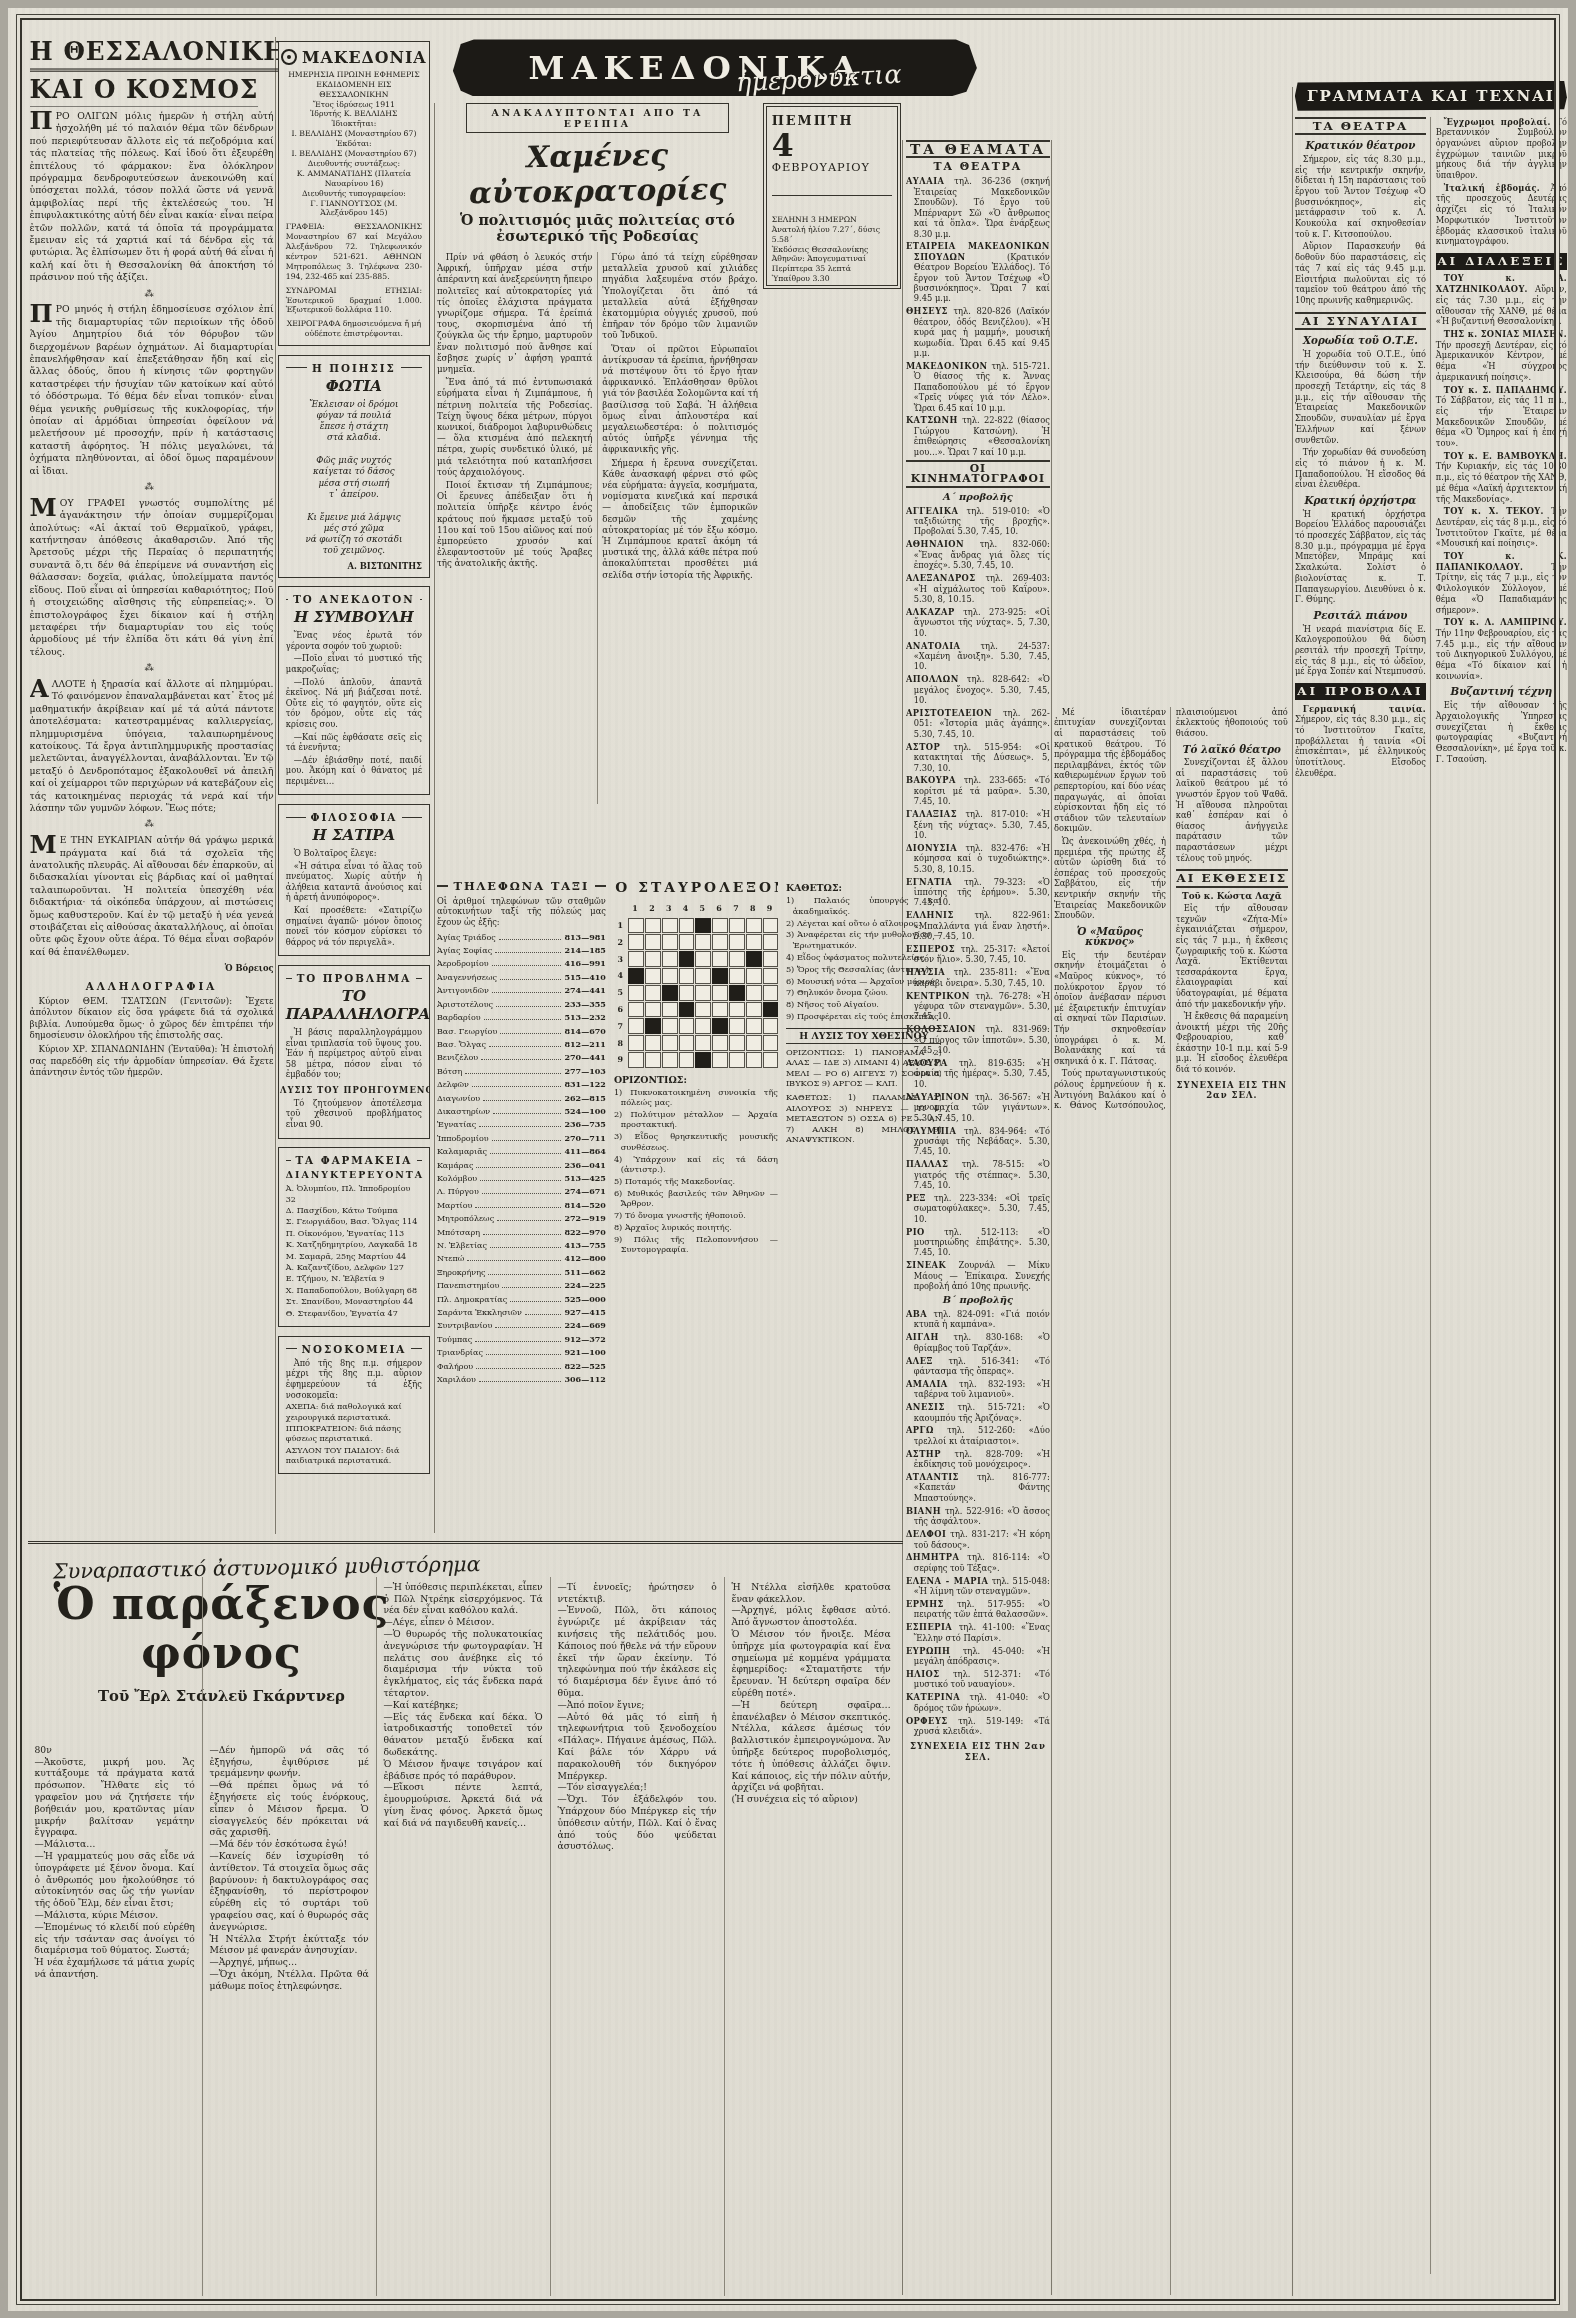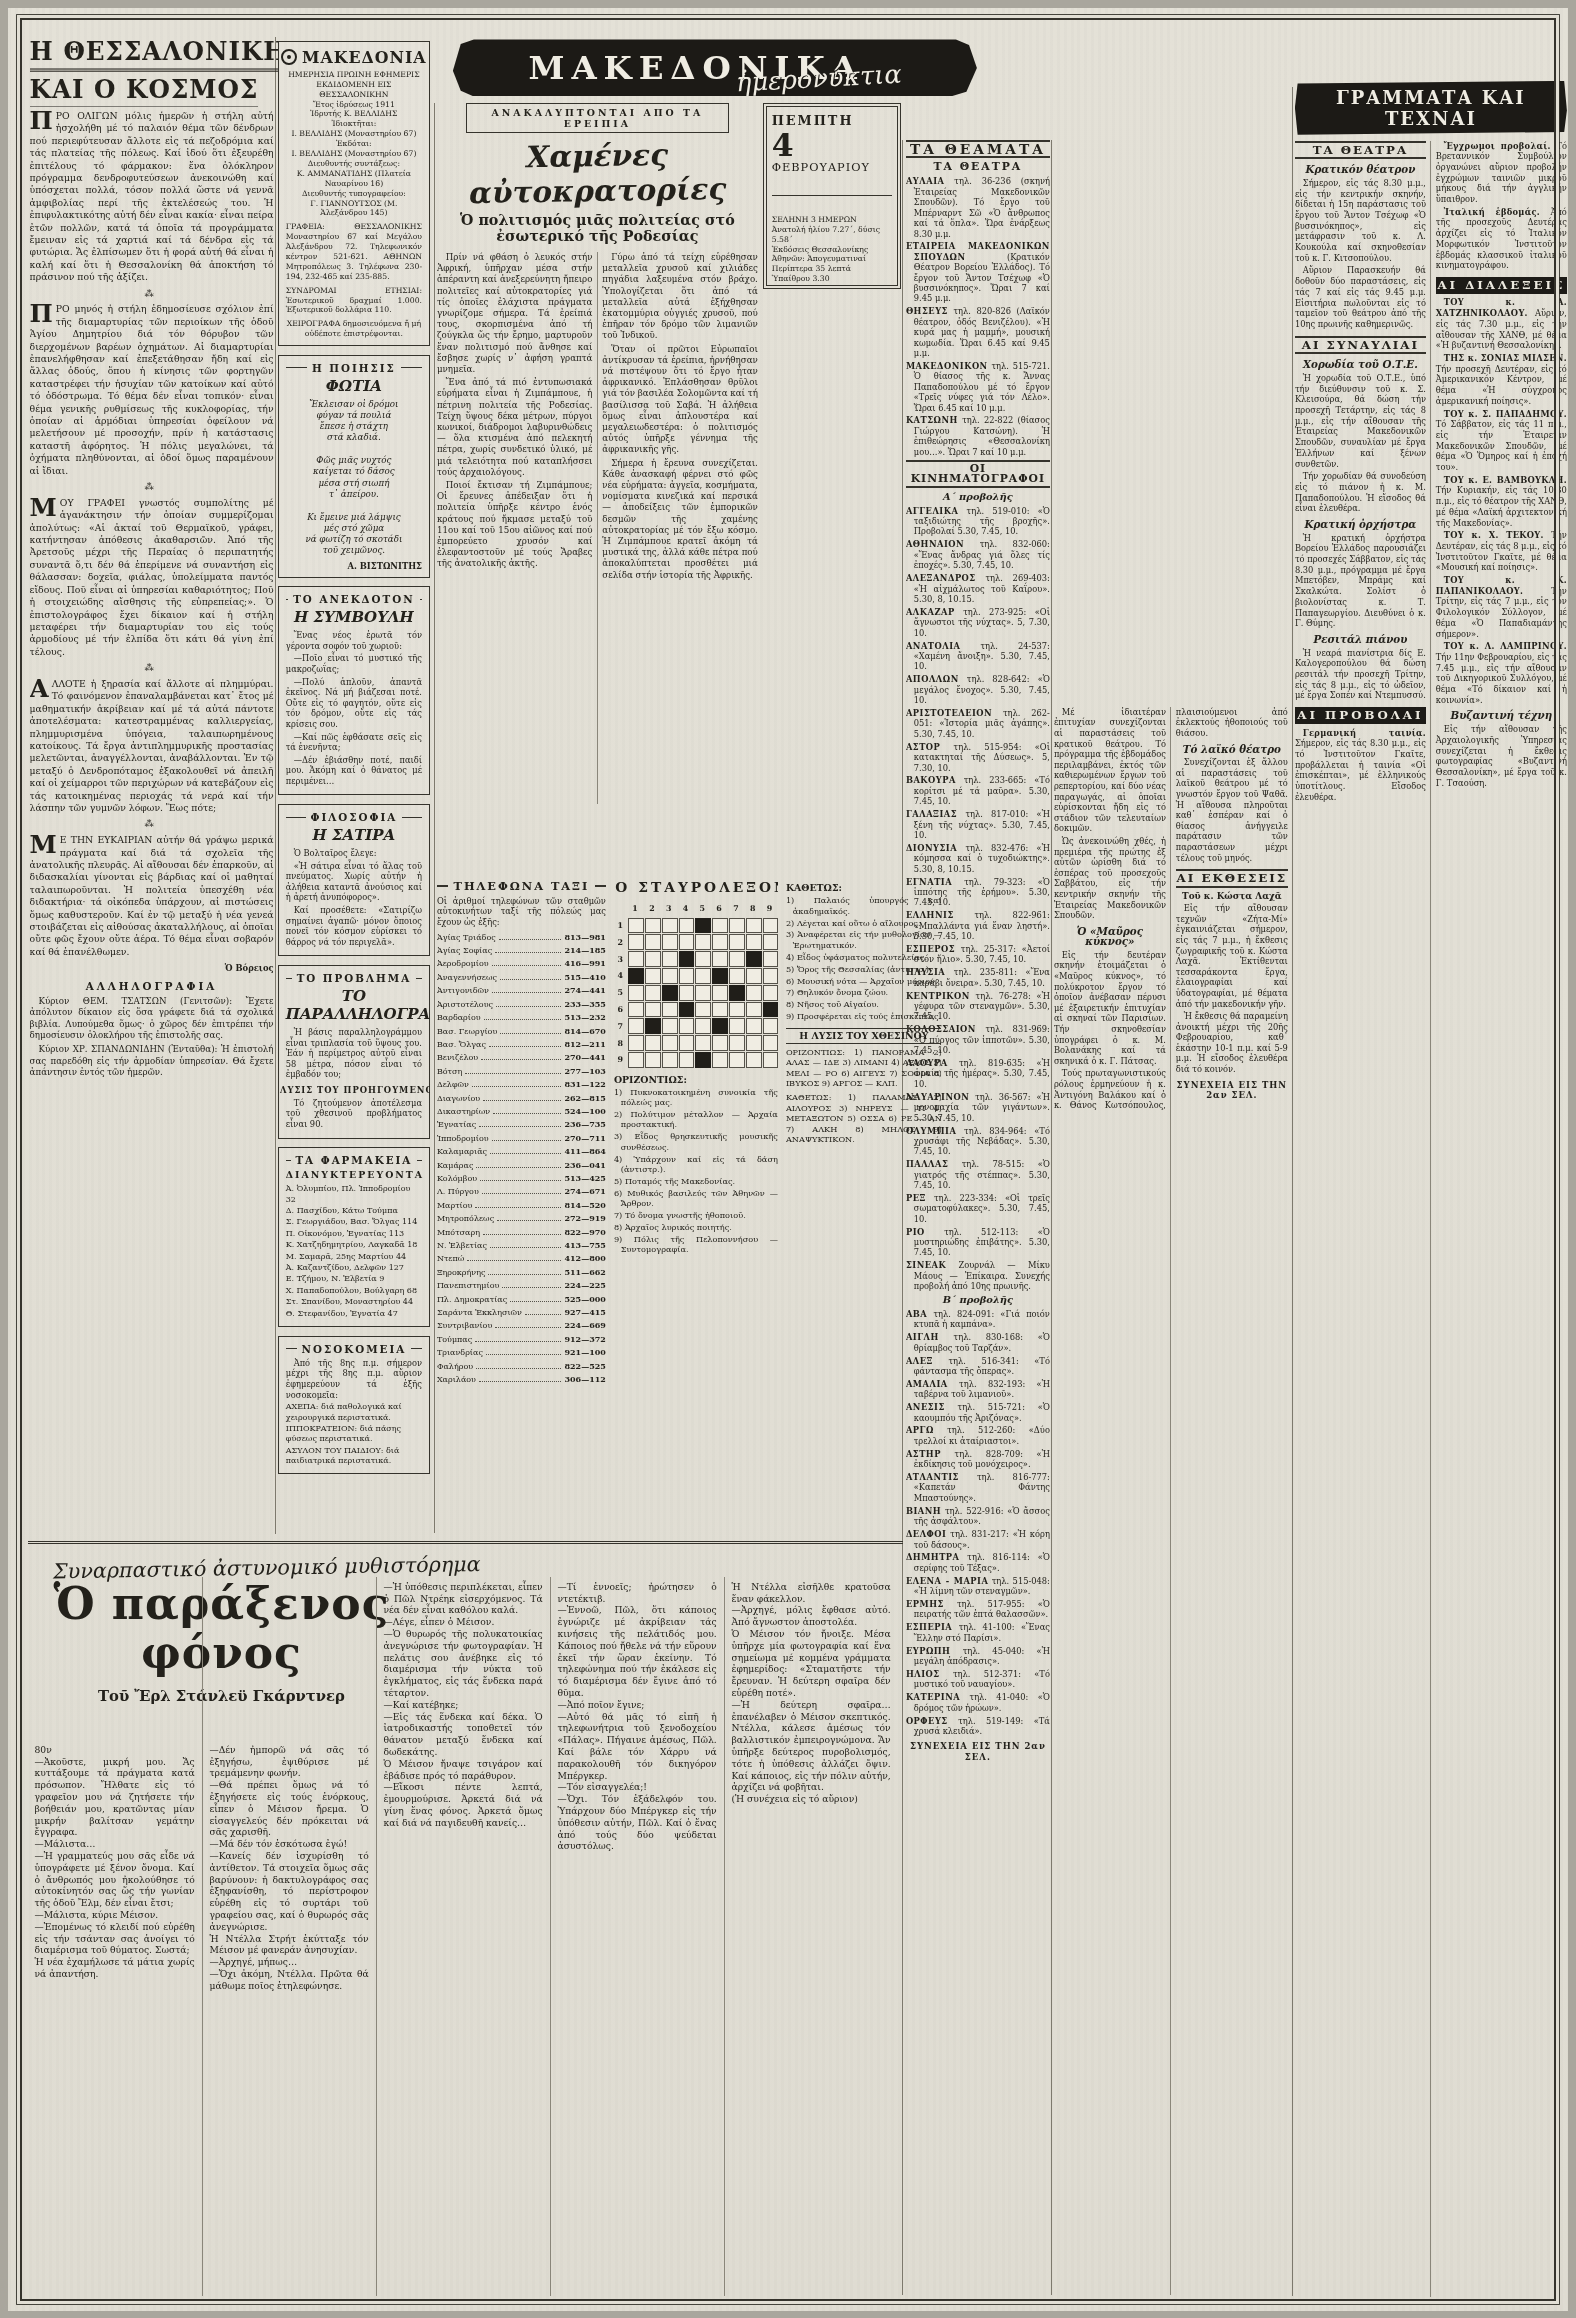--- a/index.html
+++ b/index.html
@@ -115,21 +115,21 @@
   #reviews{left:1046px;top:699px;width:234px;height:1588px;
     column-count:2;column-gap:9.9px;column-rule:1px solid #8a867a;
     font-size:8.3px;line-height:10.6px;text-align:justify;}
   #reviews p{text-indent:7.9px;margin-bottom:2px;}
   .subhead{font-weight:bold;font-style:italic;font-size:10.3px;text-align:center;margin:4.9px 0 3px;text-indent:0 !important;}
   .midband{font-weight:bold;font-size:11.8px;letter-spacing:2px;text-align:center;border-top:2px solid #35332c;border-bottom:2px solid #35332c;padding:2px 0;margin:5.9px 0 3px;}
   .byl{font-weight:bold;text-align:center;font-size:8.9px;margin-bottom:3px;text-indent:0 !important;}
 
   
   #right{left:1287px;top:73px;width:272px;height:2216px;}
-  #gramma-banner{background:#1c1a16;color:#efece2;text-align:center;font-weight:bold;font-size:18px;letter-spacing:2px;padding:5.9px 0;margin-bottom:5.9px;
+  #gramma-banner{background:#1c1a16;color:#efece2;text-align:center;font-weight:bold;font-size:15px;letter-spacing:2px;padding:5.9px 0;margin-bottom:5.9px;
     clip-path:polygon(0 50%,1% 5%,99% 0,100% 55%,99% 95%,1% 100%);}
   #right-cols{column-count:2;column-gap:9.9px;column-rule:1px solid #8a867a;font-size:8.3px;line-height:10.7px;text-align:justify;height:2157px;}
   #right-cols p{text-indent:7.9px;margin-bottom:2px;}
   .band{background:#1d1b17;color:#ece9df;text-align:center;font-weight:bold;letter-spacing:3px;font-size:11.8px;padding:3px 0;margin:5.9px 0 3.9px;}
   .lect b{letter-spacing:0.3px;}
 
   
   #cwzone{left:429px;top:871px;width:504px;height:654px;}
   #taxi{position:absolute;left:0;top:0;width:169px;height:654px;overflow:hidden;}
   .taxi-row{display:flex;align-items:baseline;font-size:8px;line-height:12.4px;}

